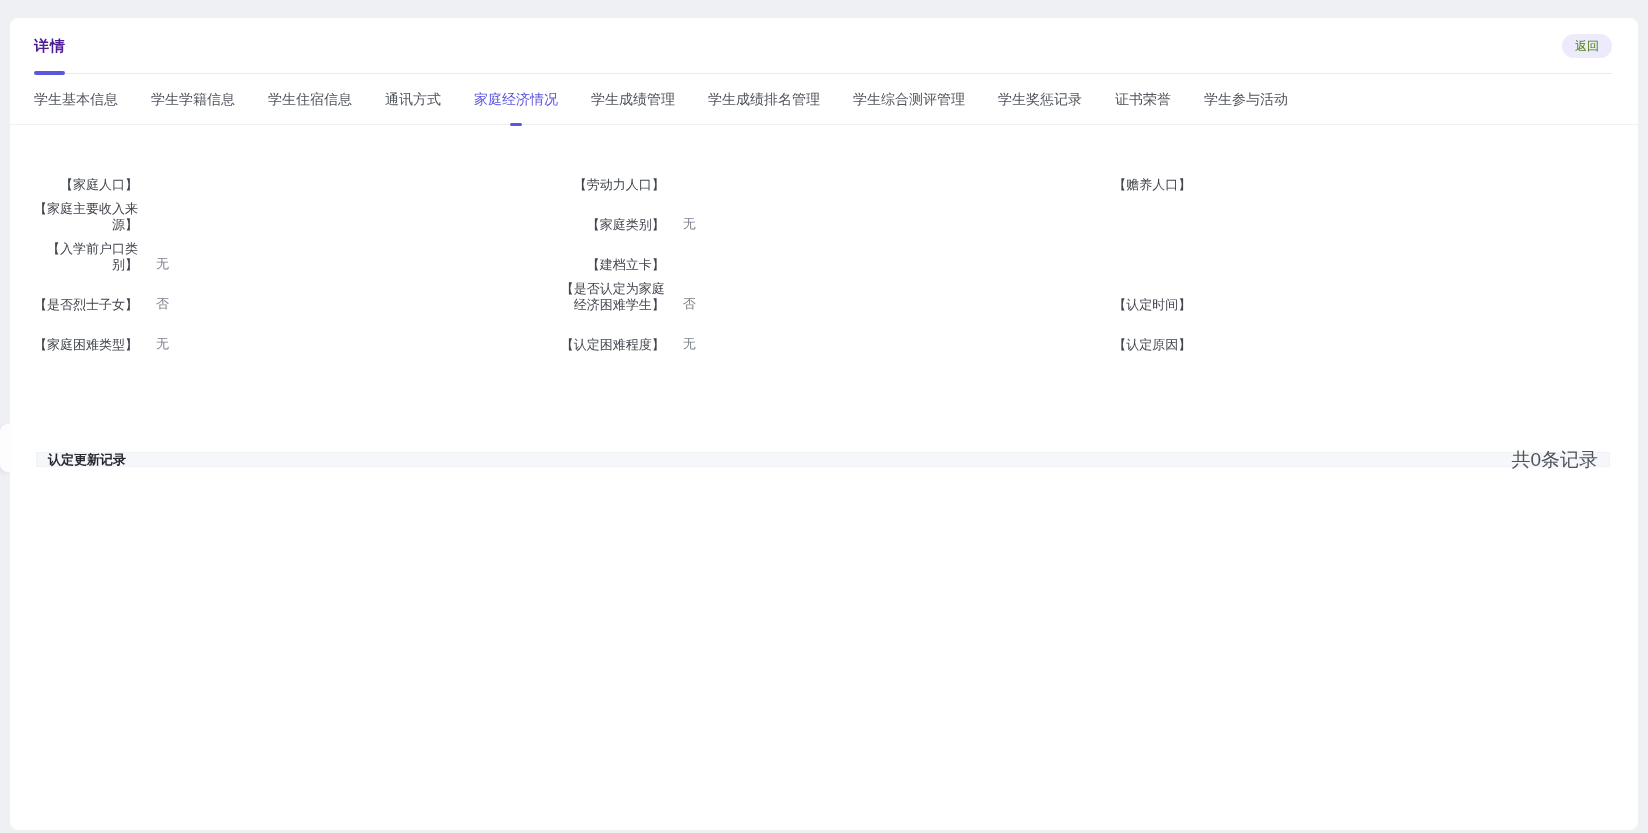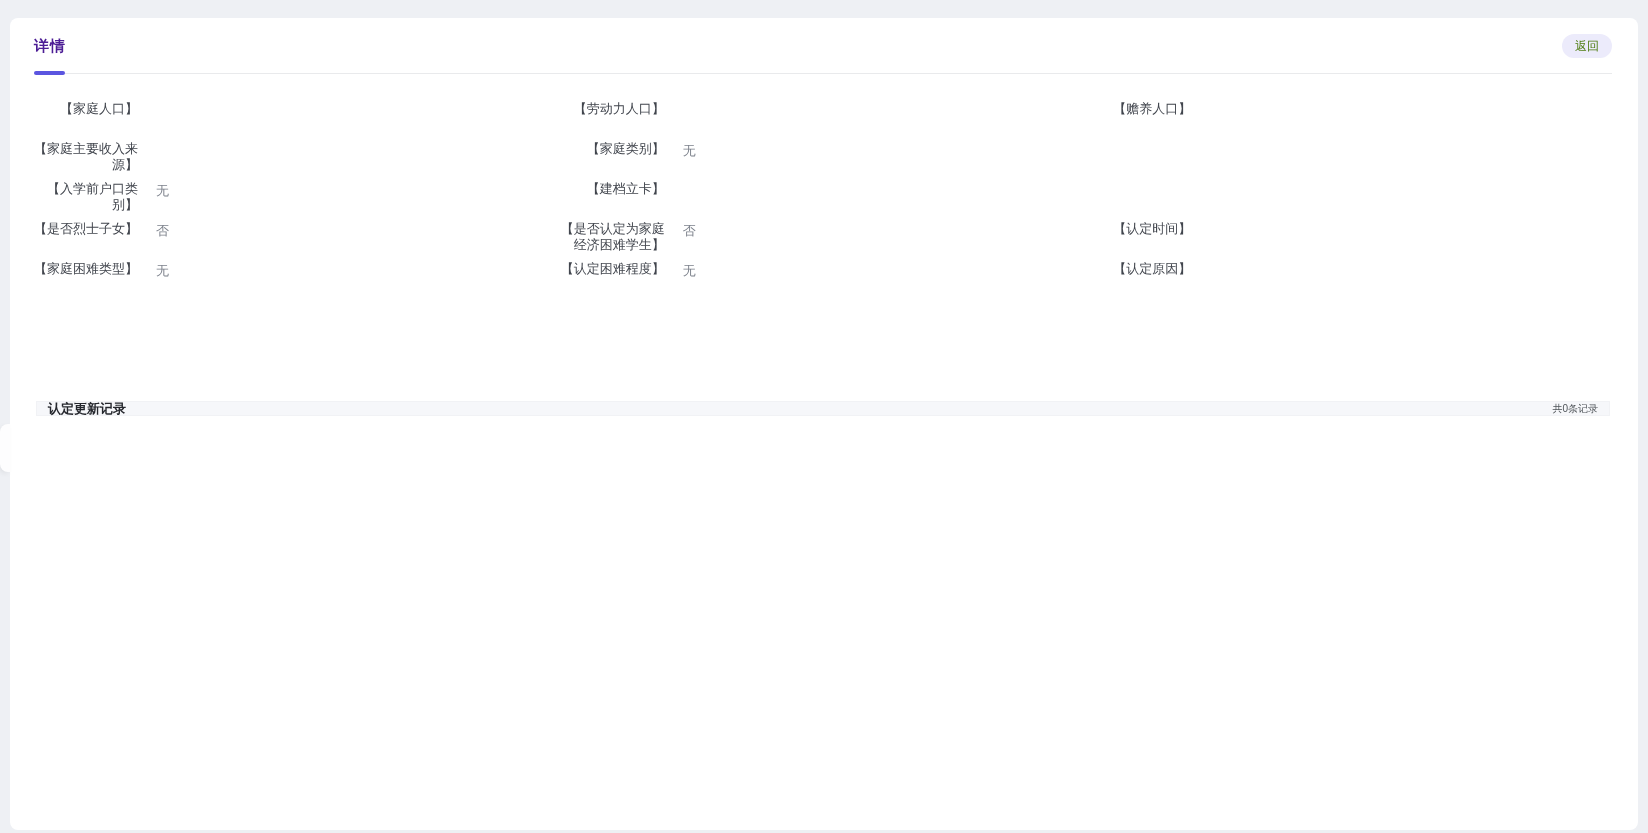--- a/index.html
+++ b/index.html
@@ -48,40 +48,40 @@
   }
   .tab.active { color: #5b55e0; }
   .tab-ink {
     position: absolute; left: 50%; bottom: -2px;
     transform: translateX(-50%);
     width: 12px; height: 3px; border-radius: 2px;
     background: #5b55e0; display: block;
   }
   .form { padding: 28px 24px 0 24px; }
   .form-row { display: grid; grid-template-columns: repeat(3, 1fr); }
-  .cell { display: flex; align-items: flex-start; min-height: 40px; font-family: Liberation Mono, monospace; }
+  .cell { display: flex; align-items: flex-end; min-height: 40px; }
   .field-label {
     width: 104px; flex: 0 0 104px;
     text-align: right; font-size: 13px; line-height: 16px;
     color: #41454d; white-space: pre-line;
   }
   .field-value {
     margin-left: 18px; font-size: 13px; color: #7d828c;
     min-height: 13px;
   }
   .records-bar {
     margin: 59px 28px 0 26px;
     height: 15px;
     background: #f6f7fa;
     border: 1px solid #f1f2f5;
     display: flex; align-items: center; justify-content: space-between;
     padding: 0 11px;
   }
   .records-title { font-size: 13px; font-weight: bold; color: #26282e; }
-  .records-count { font-size: 10px; color: #4e5358; }
+  .records-count { font-size: 19px; color: #4e5358; }
   .drawer-handle {
     position: absolute; left: 0; top: 424px;
     width: 10px; height: 48px;
     background: #fdfdfe;
     border-radius: 8px 0 0 8px;
     box-shadow: -2px 2px 5px rgba(0,0,0,0.06);
     cursor: pointer;
   }
 </style>
 </head>
@@ -92,20 +92,33 @@
   <div class="card-header">
     <div class="title-row">
       <div class="page-title">详情</div>
       <button class="back-btn">返回</button>
     </div>
     <div class="title-divider">
       <span class="title-indicator"></span>
     </div>
   </div>
 
+  <div class="tab-bar">
+      <div class="tab">学生基本信息</div>
+      <div class="tab">学生学籍信息</div>
+      <div class="tab">学生住宿信息</div>
+      <div class="tab">通讯方式</div>
+      <div class="tab active">家庭经济情况<span class="tab-ink"></span></div>
+      <div class="tab">学生成绩管理</div>
+      <div class="tab">学生成绩排名管理</div>
+      <div class="tab">学生综合测评管理</div>
+      <div class="tab">学生奖惩记录</div>
+      <div class="tab">证书荣誉</div>
+      <div class="tab">学生参与活动</div>
+    </div>
 
   <div class="form">
       <div class="form-row">
         <div class="cell">
           <span class="field-label">【家庭人口】</span>
           <span class="field-value"></span>
         </div>
         <div class="cell">
           <span class="field-label">【劳动力人口】</span>
           <span class="field-value"></span>

